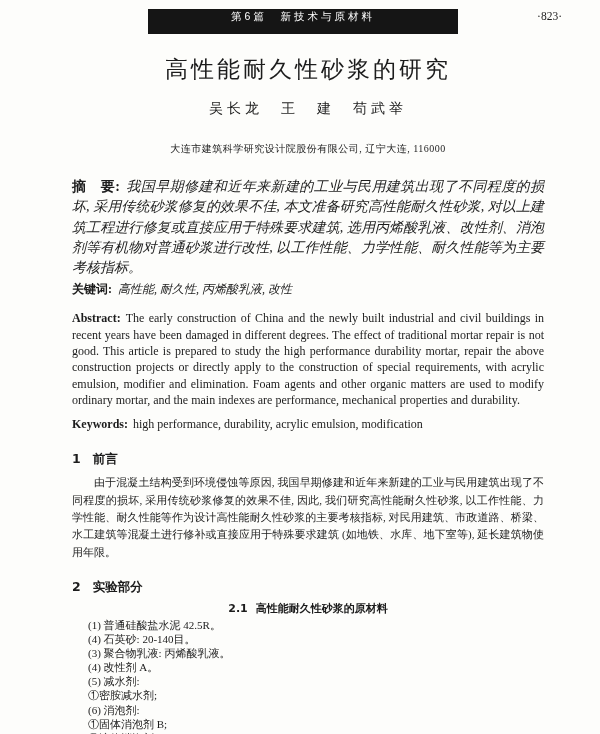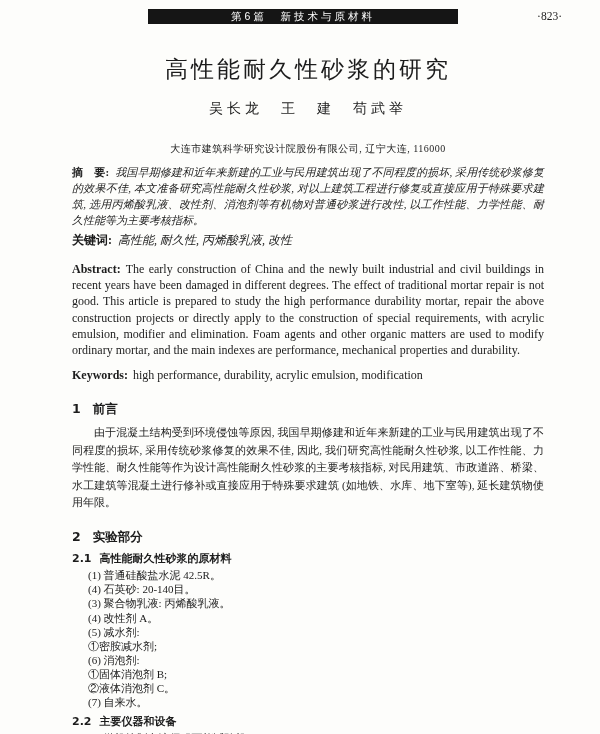--- a/index.html
+++ b/index.html
@@ -5,50 +5,51 @@
   * { margin:0; padding:0; box-sizing:border-box; }
   html,body { background:#e9e9e6; }
   body { font-family:"Liberation Serif","DejaVu Serif",serif; color:#1c1c1c; }
   .page {
     width:600px; height:734px; background:#fdfdfb; margin:0 auto;
     padding:8px 56px 0 72px; position:relative; overflow:hidden;
   }
   
   .header { position:relative; height:16px; }
   .header-bar {
-    position:absolute; left:76px; right:86px; top:1px; height:15px;
+    position:absolute; left:76px; right:86px; top:1px; height:25px;
     background:#151515; color:#fff; text-align:center;
     font-size:10.5px; line-height:15px; letter-spacing:3px;
     font-family:"Liberation Sans","DejaVu Sans",sans-serif;
   }
   .page-num { position:absolute; right:-18px; top:1px; font-size:11.5px; line-height:15px; }
   
   .title {
     margin-top:30px; text-align:center; font-size:23px; font-weight:normal;
     letter-spacing:3px; font-family:"DejaVu Sans","Liberation Sans",sans-serif;
   }
   .authors { margin-top:15px; text-align:center; font-size:14px; letter-spacing:4px; }
   .affiliation { margin-top:24px; text-align:center; font-size:10px; letter-spacing:0.5px; }
   
-  .abs-cn { margin-top:9px; font-size:11px; line-height:1.45; text-align:justify; font-style:italic; }
+  .abs-cn { margin-top:21px; font-size:14px; line-height:1.45; text-align:justify; font-style:italic; }
   .abs-cn .lbl, .kw-cn .lbl { font-weight:bold; font-style:normal; margin-right:6px; }
   .kw-cn { margin-top:2px; font-size:12px; line-height:1.5; font-style:italic; }
   
   .abs-en { margin-top:12px; font-size:12px; line-height:1.36; text-align:justify; }
   .abs-en .lbl, .kw-en .lbl { font-weight:bold; margin-right:5px; }
   .kw-en { margin-top:8px; font-size:12px; line-height:1.4; }
   
   .sec-h {
     margin-top:18px; font-size:12.5px; font-weight:bold;
     font-family:"DejaVu Sans","Liberation Sans",sans-serif;
   }
   .sec-h .num { margin-right:12px; }
   .sub-h {
     margin-top:5px; font-size:11px; font-weight:bold;
     font-family:"DejaVu Sans","Liberation Sans",sans-serif;
+    text-align:center;
   }
   .sub-h .num { margin-right:8px; }
   .body-p { margin-top:6px; font-size:11px; line-height:1.58; text-align:justify; text-indent:2em; }
   .list { margin-top:2px; }
   .list-item { font-size:11px; line-height:1.28; padding-left:16px; }
 </style>
 </head>
 <body>
 
 <div class="page">

